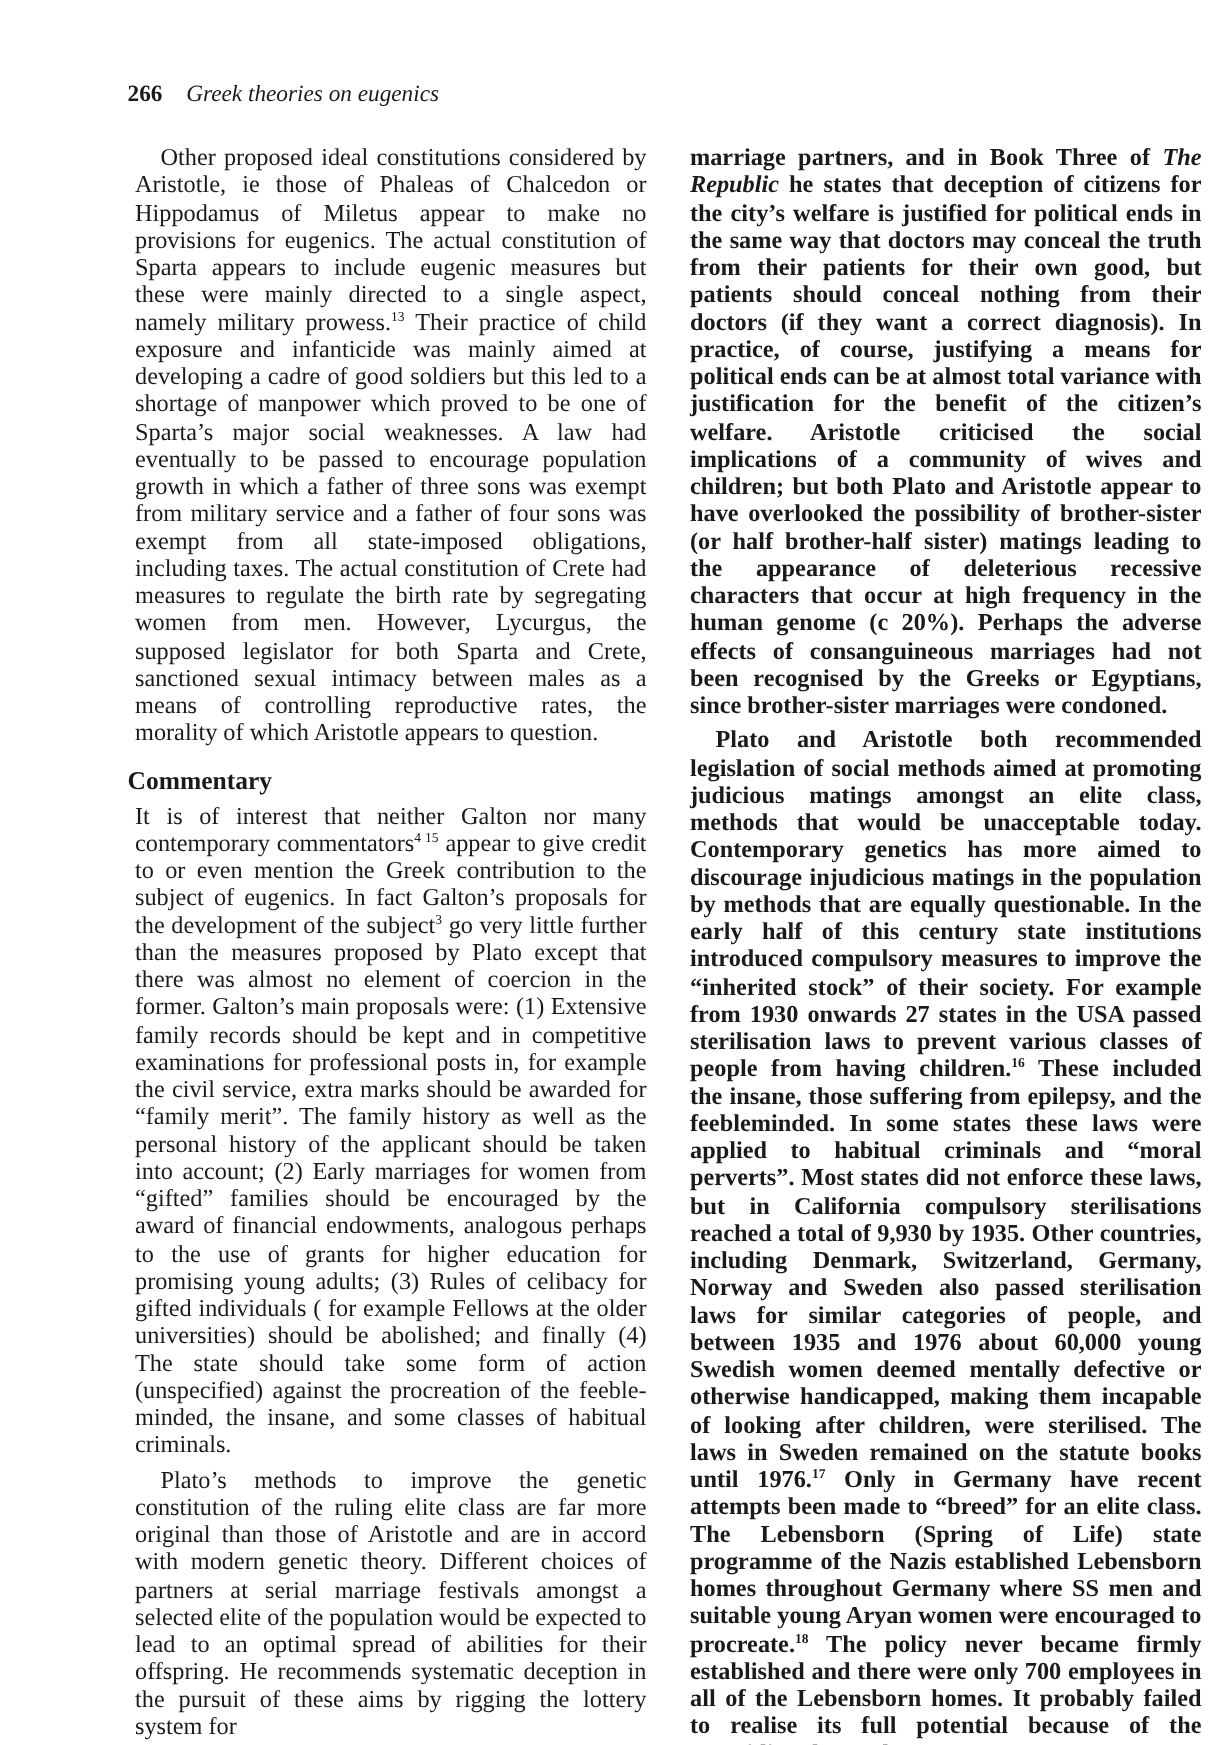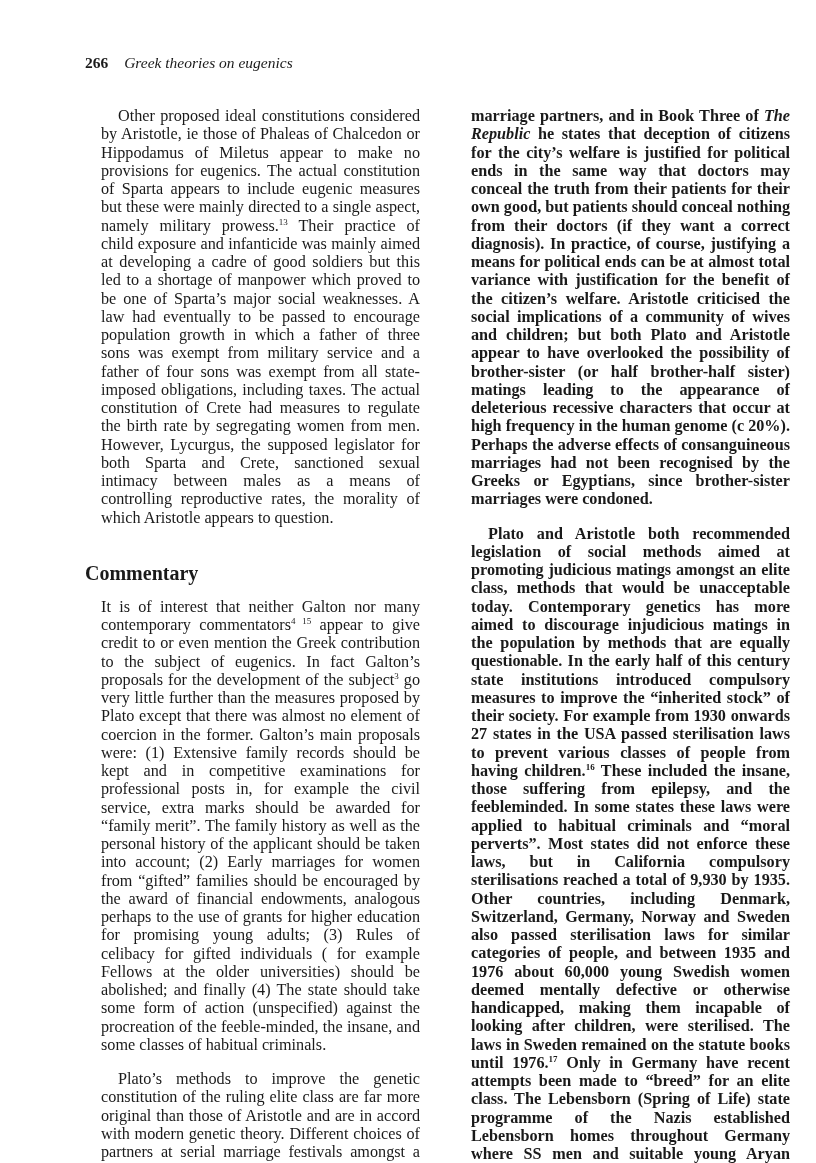--- a/index.html
+++ b/index.html
@@ -5,23 +5,23 @@
   html, body { margin: 0; padding: 0; background: #ffffff; }
   body { width: 816px; height: 1163px; position: relative; overflow: hidden;
          font-family: "Liberation Serif", "DejaVu Serif", serif; color: #1a1a1a; }
   .running-head { position: absolute; left: 85px; top: 54px; font-size: 15.5px; line-height: 18px; }
   .running-head .pageno { font-weight: bold; margin-right: 12px; }
   .running-head .title { font-style: italic; }
   .col { position: absolute; top: 91px; width: 351px; font-size: 16.2px; line-height: 18.25px;
          text-align: justify; hyphens: manual; }
   .col.left { left: 85px; }
   .col.right { left: 455px; font-weight: bold; }
-  .col p { margin: 16px; }
+  .col p { margin: 5px; }
   .col p.indent { text-indent: 17px; }
-  h2.section-heading { font-size: 20px; font-weight: bold; margin: 37px 0 0 0; line-height: 18px; }
+  h2.section-heading { font-size: 17px; font-weight: bold; margin: 14px 0 0 0; line-height: 18px; }
   sup { font-size: 9px; line-height: 0; vertical-align: 6px; }
   em { font-style: italic; }
 </style>
 </head>
 <body>
 
 <div class="running-head">
   <span class="pageno">266</span>
   <span class="title">Greek theories on eugenics</span>
 </div>

